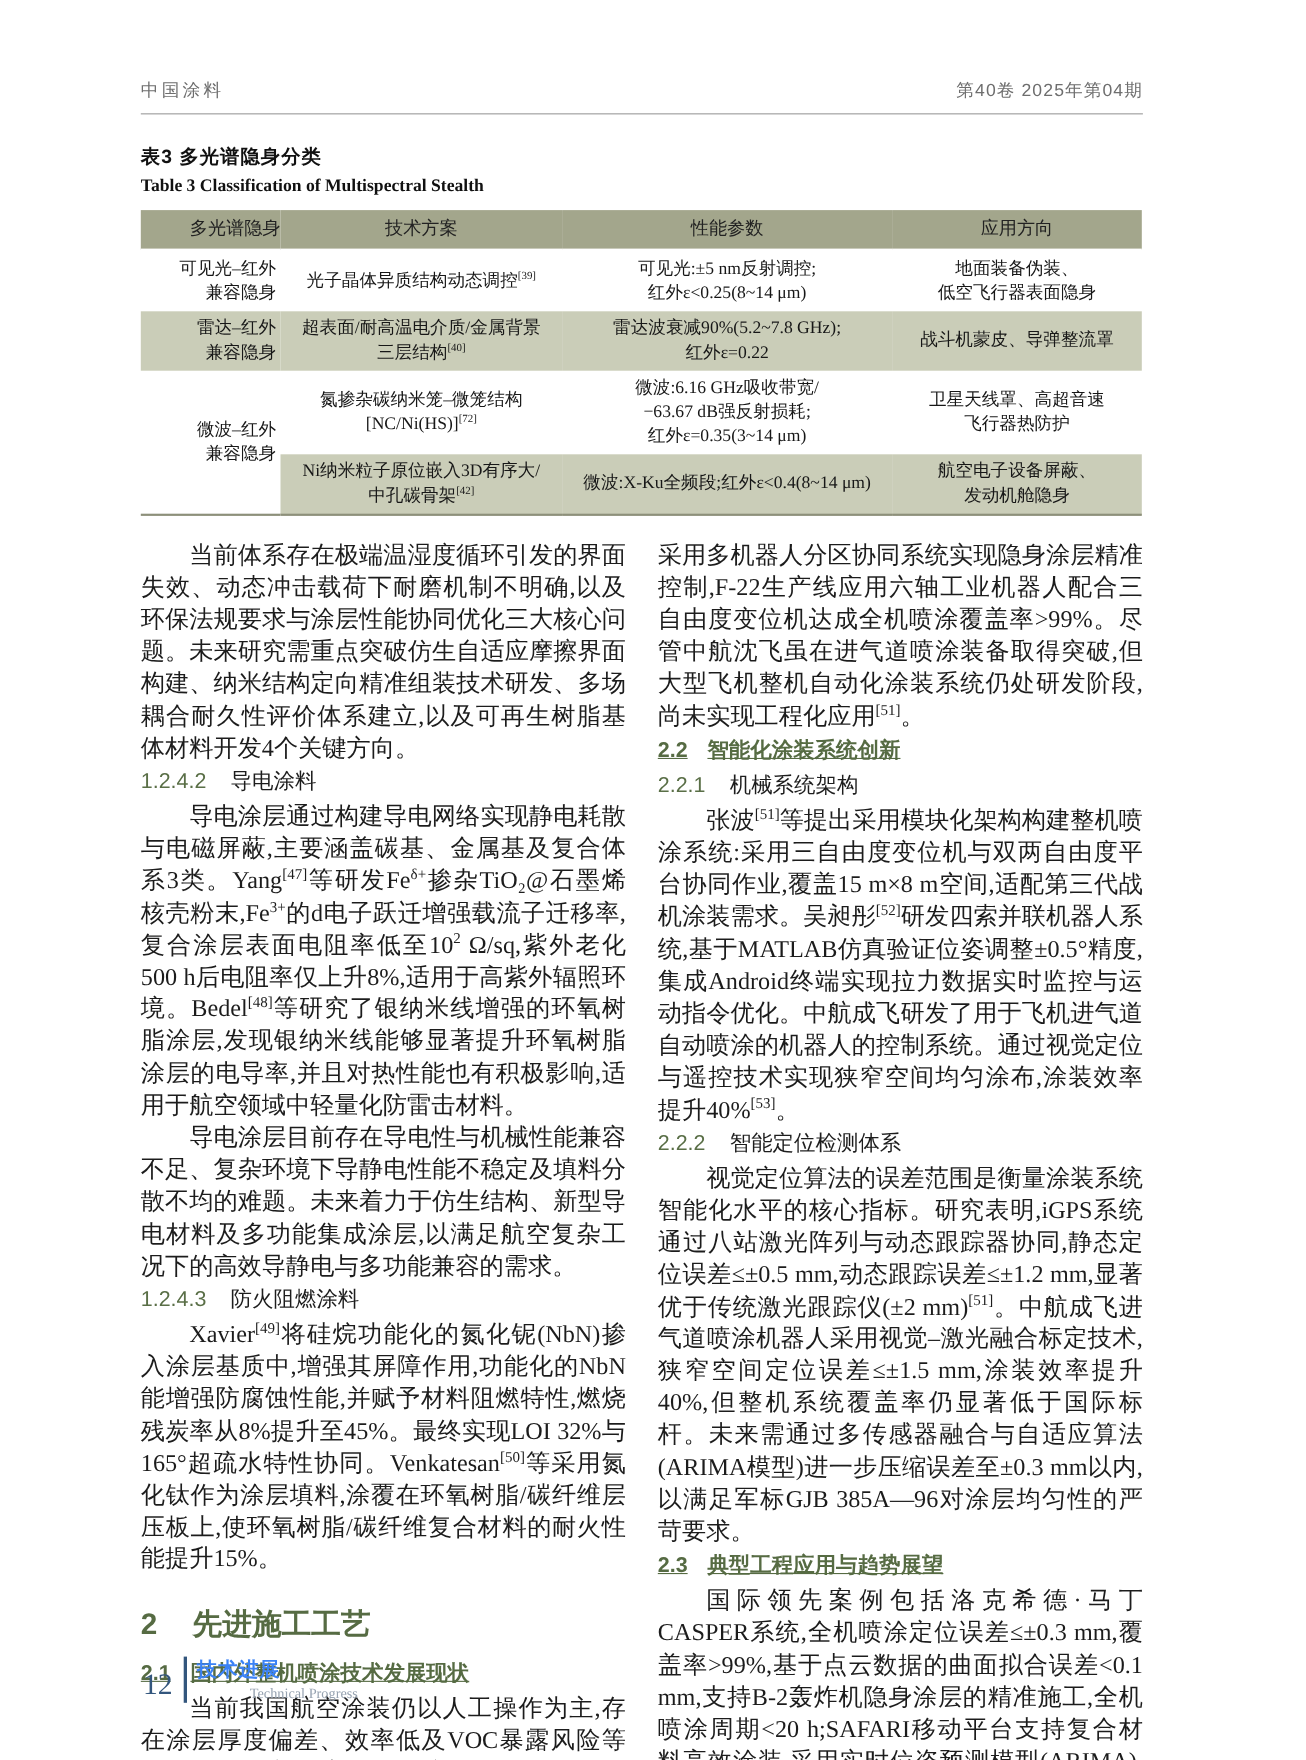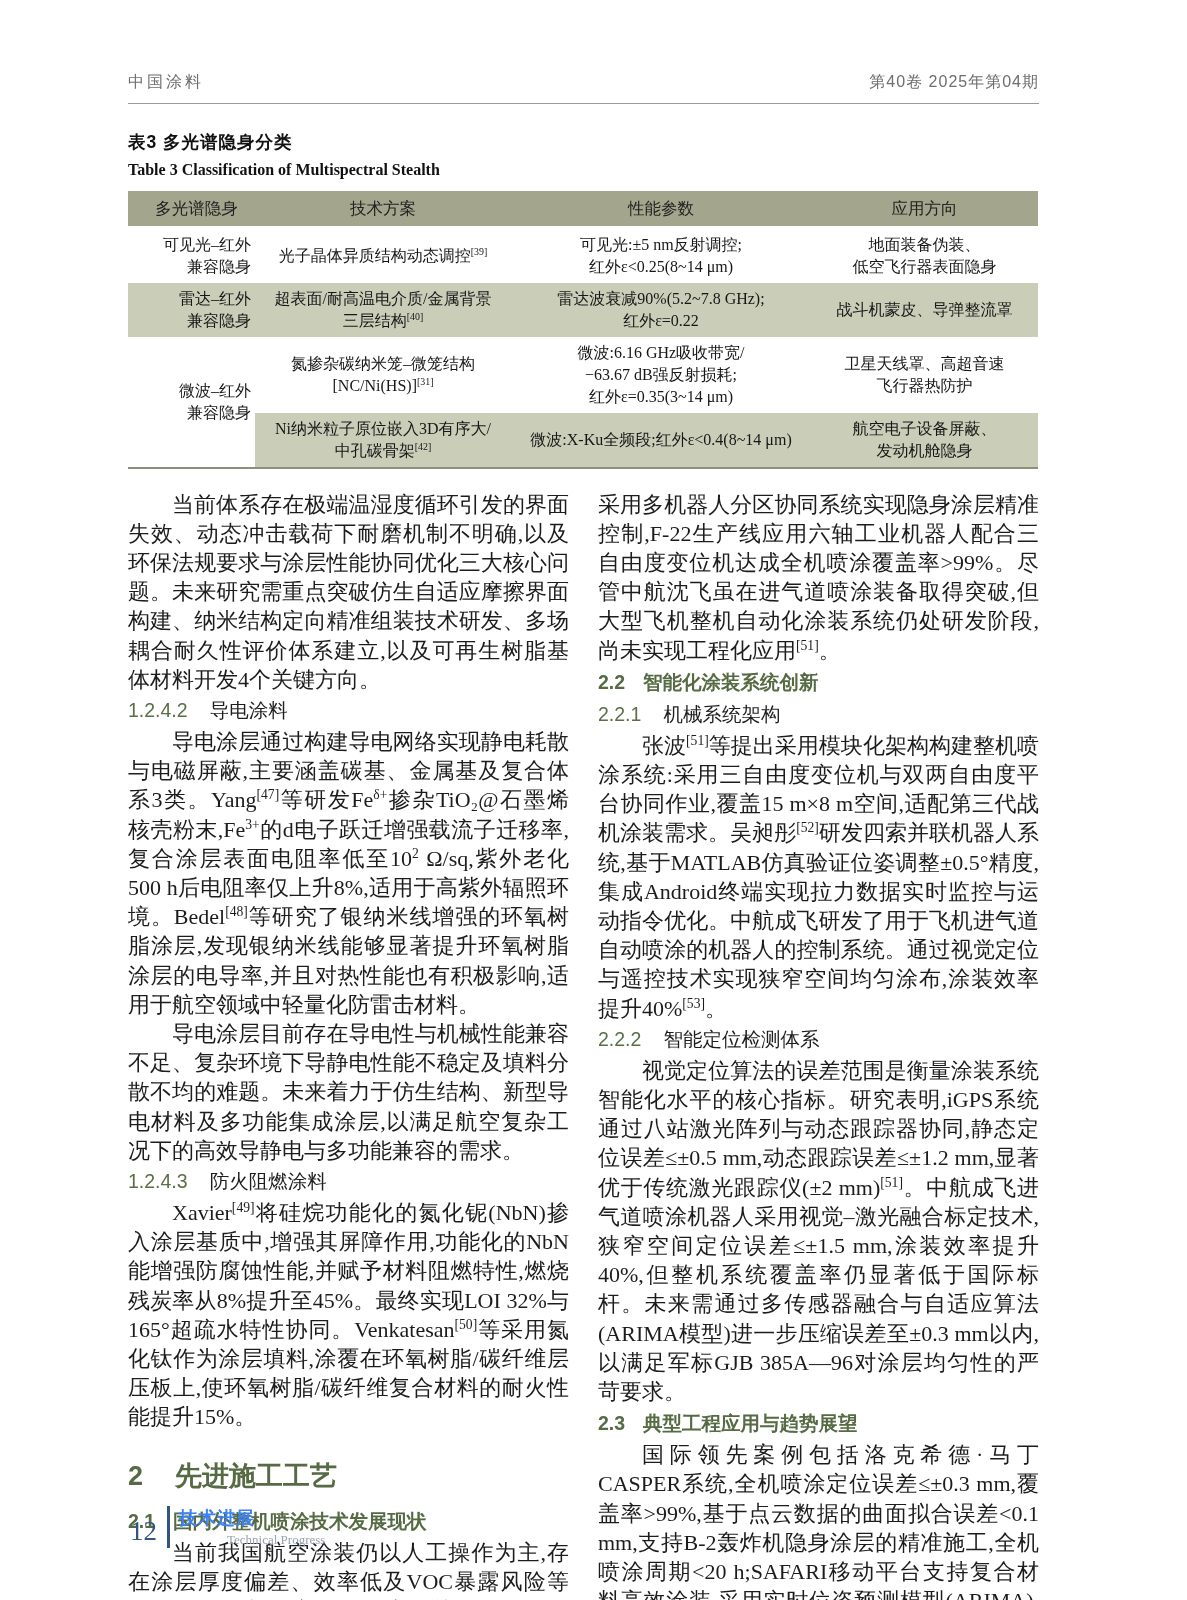--- a/index.html
+++ b/index.html
@@ -59,21 +59,21 @@
     background: #a3a68c;
     font-family: "Liberation Sans", sans-serif;
     font-weight: normal;
     font-size: 16.5px;
     color: #222;
     height: 36px;
     border-bottom: 3px solid #ffffff;
     text-align: center;
     vertical-align: middle;
   }
-  table.stealth th.first { text-align: center; padding-left: 10px; }
+  table.stealth th.first { text-align: right; padding-left: 10px; }
   table.stealth td {
     text-align: center;
     vertical-align: middle;
     white-space: pre-line;
     padding: 5px 4px;
     color: #171717;
   }
   table.stealth td.cat { text-align: right; padding-left: 10px; }
   table.stealth tr.shaded td { background: #cacdb8; }
   table.stealth td.shaded-cell { background: #cacdb8; }
@@ -109,20 +109,21 @@
     margin-right: 22px;
   }
   .h-sub .ttl { color: #1d1d1d; }
   .h-green {
     font-family: "Liberation Sans", sans-serif;
     font-weight: bold;
     font-size: 19.5px;
     line-height: 30px;
     color: #566b43;
     margin: 2px 0;
+    text-decoration: underline;
   }
   .h-green .num { margin-right: 18px; }
   .h-major {
     font-family: "Liberation Sans", sans-serif;
     font-weight: bold;
     font-size: 27px;
     color: #566b43;
     margin: 26px 0 12px 0;
     line-height: 36px;
   }
@@ -209,21 +210,21 @@
         <td>超表面/耐高温电介质/金属背景
 三层结构<sup>[40]</sup></td>
         <td>雷达波衰减90%(5.2~7.8 GHz);
 红外ε=0.22</td>
         <td>战斗机蒙皮、导弹整流罩</td>
       </tr>
       <tr>
         <td class="cat" rowspan="2">微波–红外
 兼容隐身</td>
         <td>氮掺杂碳纳米笼–微笼结构
-[NC/Ni(HS)]<sup>[31]</sup></td>
+[NC/Ni(HS)]<sup>[72]</sup></td>
         <td>微波:6.16 GHz吸收带宽/
 −63.67 dB强反射损耗;
 红外ε=0.35(3~14 μm)</td>
         <td>卫星天线罩、高超音速
 飞行器热防护</td>
       </tr>
       <tr>
         <td class="shaded-cell">Ni纳米粒子原位嵌入3D有序大/
 中孔碳骨架<sup>[42]</sup></td>
         <td class="shaded-cell">微波:X-Ku全频段;红外ε&lt;0.4(8~14 μm)</td>

